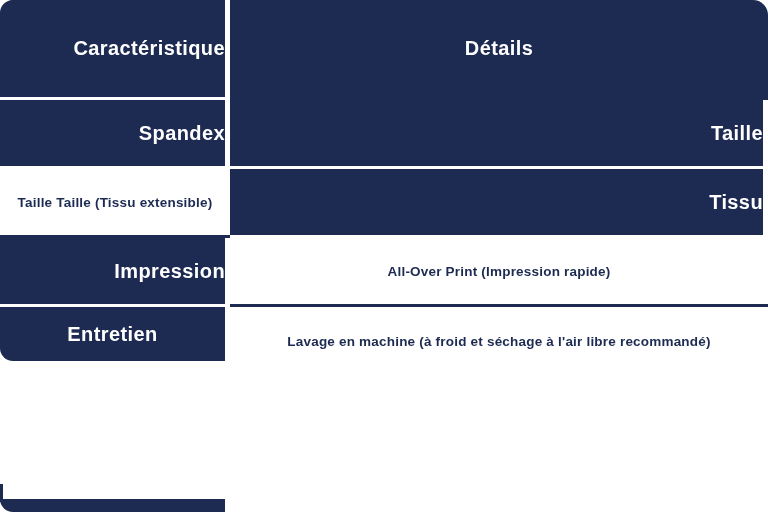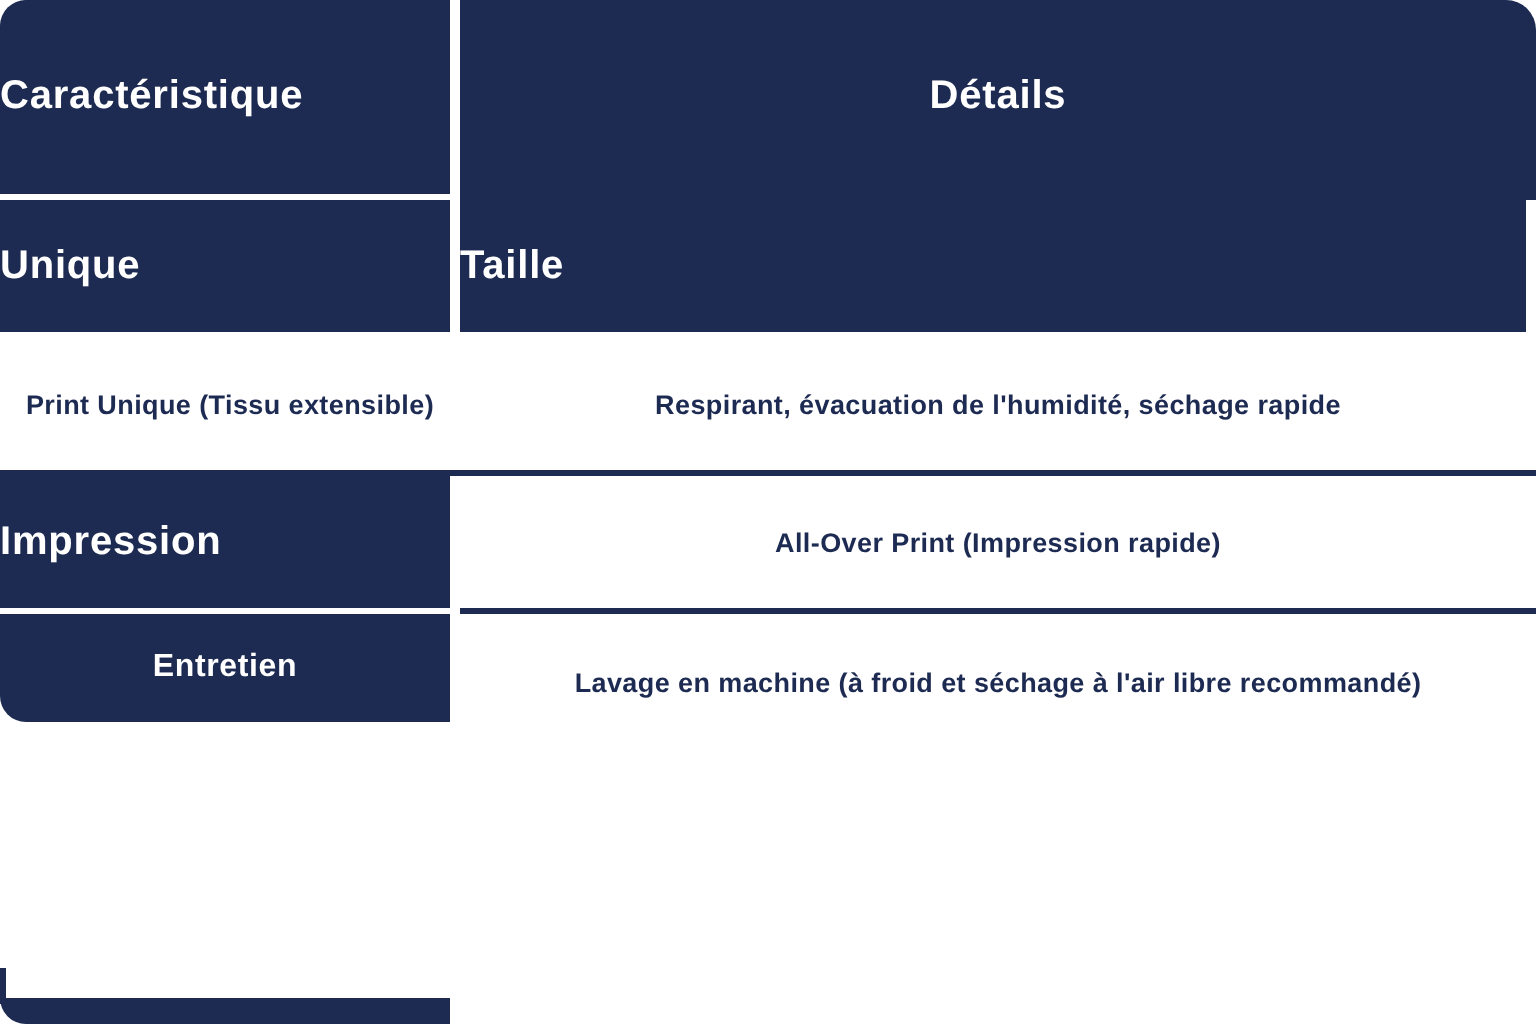--- a/index.html
+++ b/index.html
@@ -18,21 +18,21 @@
     display:grid;
     grid-template-columns:230px 538px;
     grid-template-rows:100px 69px 69px 69px 69px 69px 67px;
     width:768px;height:512px;
     box-sizing:border-box;
   }
   .fcell{
     background:var(--navy);
     border-right:5px solid var(--white);
     border-bottom:3px solid var(--white);
-    display:flex;align-items:center;justify-content:flex-start;
+    display:flex;align-items:center;justify-content:flex-end;
     color:var(--white);
     font-weight:700;font-size:20px;letter-spacing:.02em;
     box-sizing:border-box;
   }
   .dcell{
     background:var(--white);
     border-bottom:3px solid var(--navy);
     display:flex;align-items:center;justify-content:center;
     color:var(--navy);
     font-weight:700;font-size:13.5px;letter-spacing:.015em;
@@ -56,21 +56,21 @@
     background:transparent;
     border-bottom:none;
     align-items:flex-start;
     padding:0;
   }
   .fcell-inner{
     width:100%;height:54px;
     background:var(--navy);
     border-bottom-left-radius:13px;
     display:flex;align-items:center;justify-content:center;
-    color:var(--white);font-weight:700;font-size:16px;letter-spacing:.02em;
+    color:var(--white);font-weight:700;font-size:20px;letter-spacing:.02em;
   }
   .dcell.last{
     border-bottom:none;
     justify-content:center;
   }
   
   .corner-tl{
     position:absolute;top:0;left:0;
     width:24px;height:24px;
     border-top:3px solid var(--navy);
@@ -104,33 +104,33 @@
   <div class="tbl">
 
     <div class="fcell hdr">
       <span>Caractéristique</span>
     </div>
     <div class="dcell hdr">
       <span>Détails</span>
     </div>
 
     <div class="fcell">
-      <span>Unique</span>
+      <span>Spandex</span>
     </div>
 
 
     <div class="fcell">
       <span>Taille</span>
     </div>
     <div class="dcell">
-      <span>Print Unique (Tissu extensible)</span>
+      <span>Taille Taille (Tissu extensible)</span>
     </div>
 
-    <div class="dcell">
-      <span>Respirant, évacuation de l'humidité, séchage rapide</span>
+    <div class="fcell">
+      <span>Tissu</span>
     </div>
 
     <div class="fcell">
       <span>Impression</span>
     </div>
     <div class="dcell">
       <span>All-Over Print (Impression rapide)</span>
     </div>
 
     <div class="fcell last-wrap">

